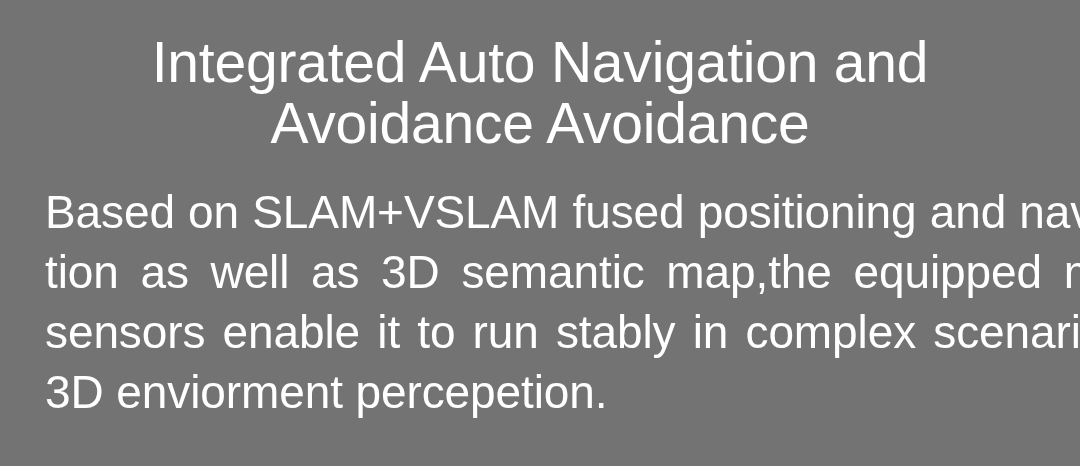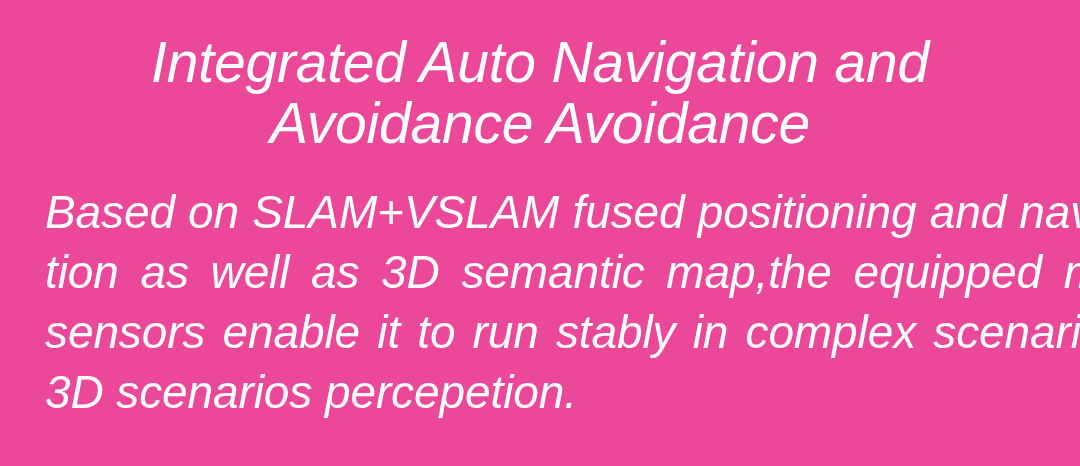--- a/index.html
+++ b/index.html
@@ -12,22 +12,21 @@
     background: #000000;
     overflow: hidden;
     font-family: "Liberation Sans", sans-serif;
     -webkit-font-smoothing: antialiased;
   }
 
   #slide {
     position: relative;
     width: 1080px;
     height: 466px;
-    background: #ec4899;
-    font-style: italic;
+    background: #737373;
   }
 
   
   .title-block {
     position: absolute;
     left: 0;
     top: 32px;
     width: 1080px;
     text-align: center;
   }
@@ -72,16 +71,16 @@
 
   <div class="title-block">
     <span class="title-line">Integrated Auto Navigation and</span>
     <span class="title-line">Avoidance Avoidance</span>
   </div>
 
   <div class="body-block">
     <span class="body-line stretch-0">Based on SLAM+VSLAM fused positioning and naviga-</span>
     <span class="body-line stretch-1">tion as well as 3D semantic map,the equipped multiple</span>
     <span class="body-line stretch-2">sensors enable it to run stably in complex scenarios with</span>
-    <span class="body-line stretch-3">3D scenarios percepetion.</span>
+    <span class="body-line stretch-3">3D enviorment percepetion.</span>
   </div>
 
 </div>
 
 </body></html>

